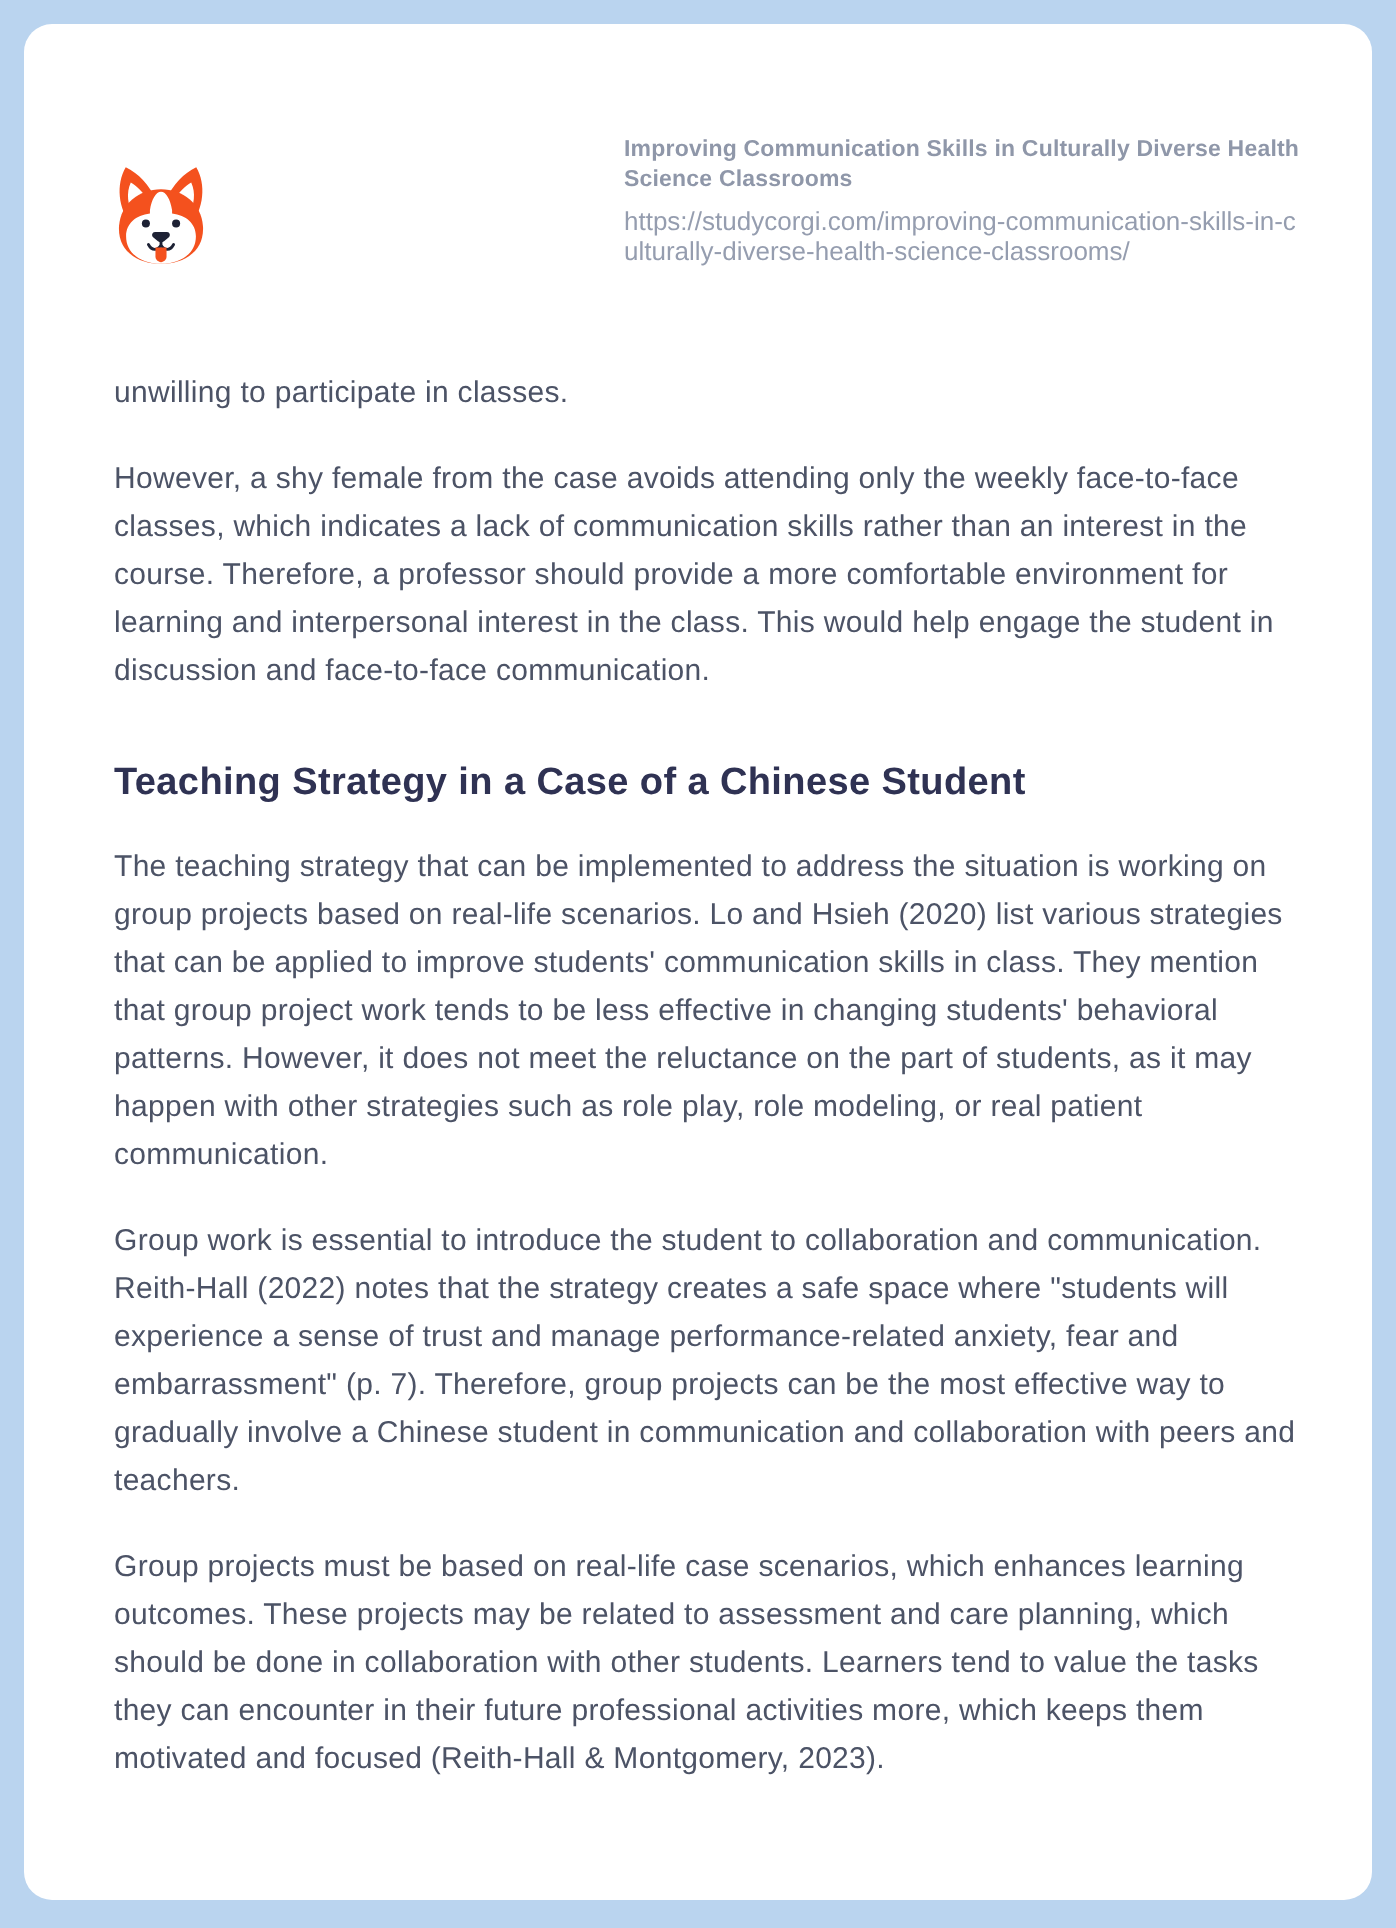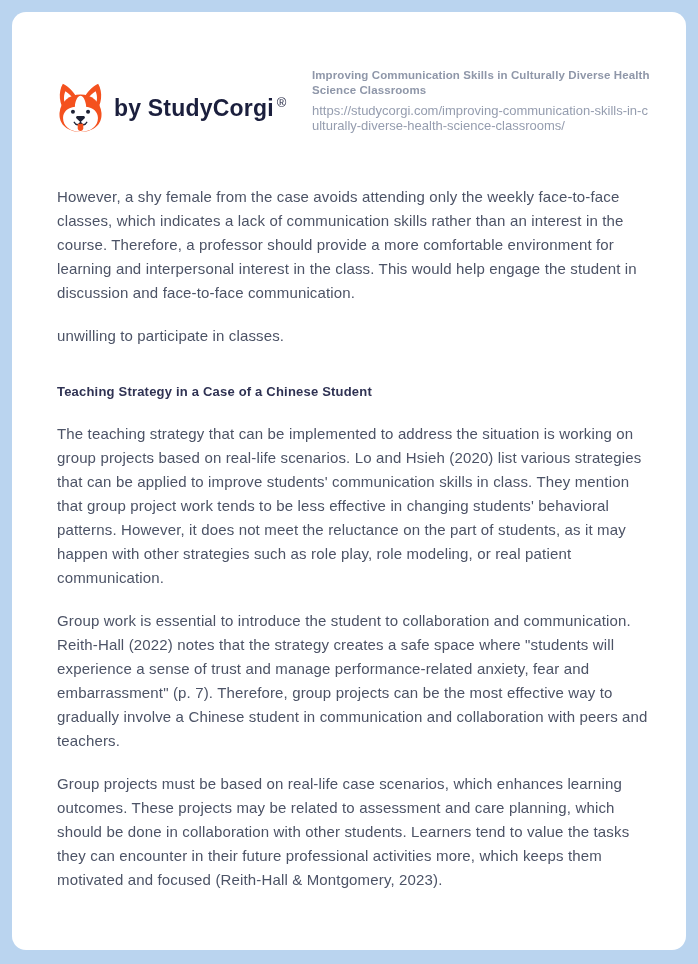--- a/index.html
+++ b/index.html
@@ -71,21 +71,21 @@
   }
   .article { margin-top: 49px; }
   .article p {
     font-size: 15px;
     line-height: 24px;
     color: #4c5366;
     letter-spacing: 0.15px;
     margin: 0 0 19px 0;
   }
   .article h2 {
-    font-size: 13px;
+    font-size: 19px;
     font-weight: bold;
     color: #2f3253;
     letter-spacing: 0.2px;
     margin: 32px 0 18px 0;
     line-height: 24px;
   }
   .corgi { width: 47px; height: 56px; flex: 0 0 auto; }
 </style>
 </head>
 <body>
@@ -109,32 +109,31 @@
 
         <circle cx="19" cy="36.5" r="2.4" fill="#1e2235"></circle>
         <circle cx="37" cy="36.5" r="2.4" fill="#1e2235"></circle>
 
         <path d="M24.4 41.5 L31.6 41.5 C33.2 41.5 33.9 43.5 32.7 44.6 L29.8 47.1 C28.8 48 27.2 48 26.2 47.1 L23.3 44.6 C22.1 43.5 22.8 41.5 24.4 41.5 Z" fill="#1e2235"></path>
 
         <path d="M28 46.5 L28 49.2 M20.5 49 C22.5 52.8 26 52.8 28 49.2 C30 52.8 33.5 52.8 35.5 49" fill="none" stroke="#1e2235" stroke-width="1.7" stroke-linecap="round"></path>
 
         <path d="M24.7 50.8 L31.3 50.8 L31.3 56.2 C31.3 58 29.8 59.5 28 59.5 C26.2 59.5 24.7 58 24.7 56.2 Z" fill="#f4511e"></path>
       </svg>
-      <span class="brand-text"><span>by StudyCorgi</span><span class="reg-mark">®</span></span>
     </a>
 
     <div class="doc-meta">
       <p class="doc-title">Improving Communication Skills in Culturally Diverse Health Science Classrooms</p>
       <a class="doc-url">https://studycorgi.com/improving-communication-skills-in-culturally-diverse-health-science-classrooms/</a>
     </div>
 
   </div>
 
   <div class="article">
+      <p>unwilling to participate in classes.</p>
       <p>However, a shy female from the case avoids attending only the weekly face-to-face classes, which indicates a lack of communication skills rather than an interest in the course. Therefore, a professor should provide a more comfortable environment for learning and interpersonal interest in the class. This would help engage the student in discussion and face-to-face communication.</p>
-      <p>unwilling to participate in classes.</p>
       <h2>Teaching Strategy in a Case of a Chinese Student</h2>
       <p>The teaching strategy that can be implemented to address the situation is working on group projects based on real-life scenarios. Lo and Hsieh (2020) list various strategies that can be applied to improve students' communication skills in class. They mention that group project work tends to be less effective in changing students' behavioral patterns. However, it does not meet the reluctance on the part of students, as it may happen with other strategies such as role play, role modeling, or real patient communication.</p>
       <p>Group work is essential to introduce the student to collaboration and communication. Reith-Hall (2022) notes that the strategy creates a safe space where "students will experience a sense of trust and manage performance-related anxiety, fear and embarrassment" (p. 7). Therefore, group projects can be the most effective way to gradually involve a Chinese student in communication and collaboration with peers and teachers.</p>
       <p>Group projects must be based on real-life case scenarios, which enhances learning outcomes. These projects may be related to assessment and care planning, which should be done in collaboration with other students. Learners tend to value the tasks they can encounter in their future professional activities more, which keeps them motivated and focused (Reith-Hall &amp; Montgomery, 2023).</p>
     </div>
 
 </div>
 
 </body></html>

